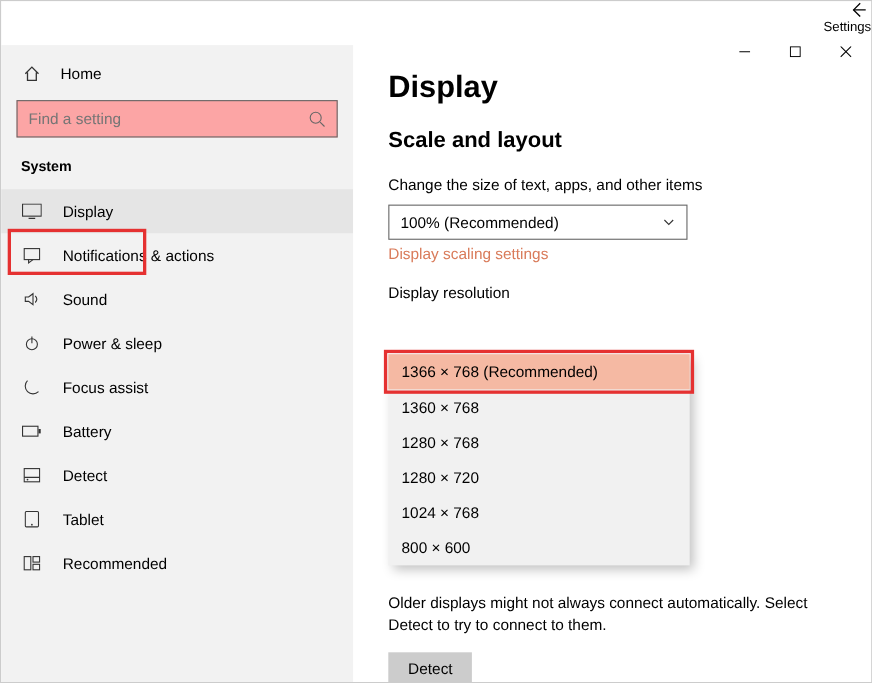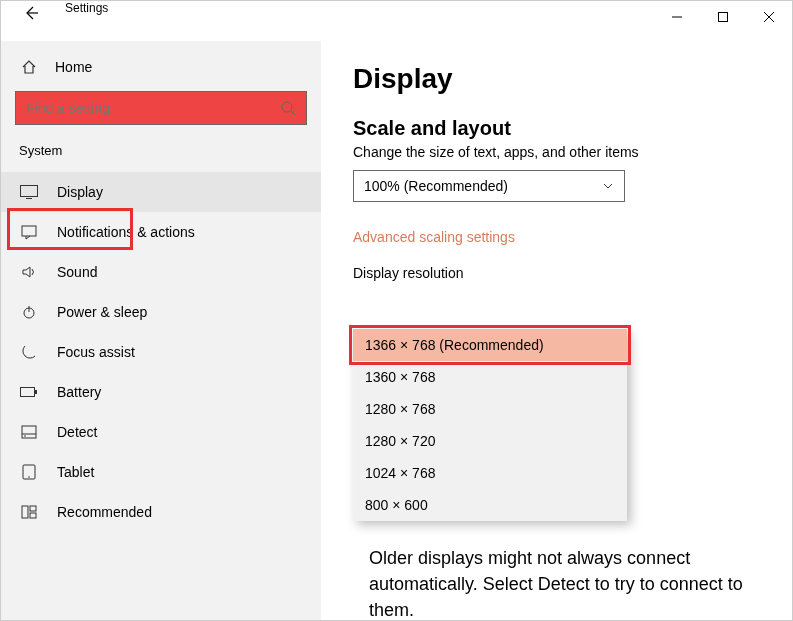--- a/index.html
+++ b/index.html
@@ -1,49 +1,49 @@
 <!DOCTYPE html>
 <html><head>
 <meta charset="utf-8">
 <style>
 * { margin: 0; padding: 0; box-sizing: border-box; font-family: "Segoe UI", -apple-system, sans-serif; }
 body { background: #fff; width: 793px; height: 621px; overflow: hidden; position: relative; border: 1px solid #ccc; }
-.titlebar { height: 40px; display: flex; align-items: flex-start; padding: 0 0 0 18px; }
+.titlebar { height: 40px; display: flex; align-items: flex-end; padding: 0 0 0 18px; flex-direction: column; }
 .back-btn { width: 24px; height: 24px; display: flex; align-items: center; justify-content: center; cursor: pointer; }
 .title { margin-left: 22px; font-size: 12px; color: #000; }
 .window-controls { margin-left: auto; display: flex; }
 .win-ctrl { width: 46px; height: 32px; display: flex; align-items: center; justify-content: center; cursor: pointer; }
 .container { display: flex; height: calc(100% - 40px); }
 .sidebar { width: 320px; background: #f2f2f2; padding: 8px 0 0 0; overflow: hidden; }
 .home-row { display: flex; align-items: center; padding: 10px 18px; cursor: pointer; }
 .home-row .icon-slot { width: 20px; display: flex; justify-content: center; }
 .home-row .label { margin-left: 16px; font-size: 14px; }
 .search-wrap { padding: 6px 14px 14px 14px; }
-.search-box { border: 1px solid #666; height: 34px; display: flex; align-items: center; padding: 0 10px; background: #ef4444; }
+.search-box { border: 1px solid #666; height: 34px; display: flex; align-items: center; padding: 0 10px; background: #fca5a5; }
 .search-box input { border: none; outline: none; flex: 1; font-size: 14px; background: transparent; }
 .search-box .search-icon { color: #555; }
-.group-header { padding: 4px 18px 14px 18px; font-size: 13px; font-weight: 400; }
+.group-header { padding: 4px 18px 14px 18px; font-size: 13px; font-weight: 700; }
 .nav-item { display: flex; align-items: center; padding: 12px 18px; cursor: pointer; position: relative; }
 .nav-item .icon-slot { width: 20px; display: flex; justify-content: center; color: #333; }
 .nav-item .label { margin-left: 18px; font-size: 14px; }
 .nav-item.active { background: #e5e5e5; }
 .highlight-box { position: absolute; border: 3px solid #e53131; pointer-events: none; left: 6px; top: 207px; width: 126px; height: 42px; }
 .main { flex: 1; padding: 22px 30px 0 32px; overflow: hidden; }
 .page-title { font-size: 28px; font-weight: 600; margin-bottom: 22px; }
-.section-title { font-size: 20px; font-weight: 600; margin-bottom: 4px; }
+.section-title { font-size: 20px; font-weight: 600; margin-bottom: 20px; }
 .field-label { font-size: 14px; margin-bottom: 10px; }
-.dropdown { border: 1px solid #666; height: 32px; width: 272px; display: flex; align-items: center; padding: 0 10px; cursor: pointer; justify-content: space-between; margin-bottom: 26px; background: #fff; }
+.dropdown { border: 1px solid #666; height: 32px; width: 272px; display: flex; align-items: center; padding: 0 10px; cursor: pointer; justify-content: space-between; margin-bottom: 4px; background: #fff; }
 .dropdown .val { font-size: 14px; }
 .link { color: #d97b5a; font-size: 14px; cursor: pointer; margin-bottom: 20px; display: inline-block; }
 .res-wrap { position: relative; }
 .res-highlight { position: absolute; border: 3px solid #e53131; left: -4px; top: -4px; width: 282px; height: 40px; pointer-events: none; z-index: 5; }
 .res-list { width: 274px; box-shadow: 4px 4px 10px rgba(0,0,0,0.25); background: #f1f1f1; position: relative; z-index: 2; margin-top: 48px; }
 .res-item { padding: 8px 12px; font-size: 14px; cursor: pointer; }
 .res-item.selected { background: #f5b9a3; }
-.desc-text { font-size: 18px; margin-top: 24px; line-height: 1.45; margin-left: 16px; }
+.desc-text { font-size: 14px; margin-top: 24px; line-height: 1.45; }
 .btn { background: #ccc; border: none; padding: 7px 18px; font-size: 14px; margin-top: 14px; cursor: pointer; }
 svg { display: block; }
 </style>
 </head>
 <body>
 
 <div class="titlebar">
   <div class="back-btn">
     <svg width="16" height="16" viewBox="0 0 16 16">
         <path d="M10 2 L4 8 L10 14" stroke="#000" stroke-width="1.2" fill="none"></path>
@@ -185,21 +185,21 @@
     <div class="section-title">Scale and layout</div>
     <div class="field-label">Change the size of text, apps, and other items</div>
     <div class="dropdown">
       <span class="val">100% (Recommended)</span>
       <span>
           <svg width="12" height="12" viewBox="0 0 12 12">
             <path d="M2 4 L6 8 L10 4" stroke="#333" fill="none"></path>
           </svg>
         </span>
     </div>
-    <span class="link">Advanced scaling settings</span>
+    <span class="link">Display scaling settings</span>
 
     <div class="field-label">Display resolution</div>
 
     <div class="res-wrap">
       <div class="res-highlight"></div>
       <div class="res-list">
         <div class="res-item selected">1366 × 768 (Recommended)</div>
         <div class="res-item">1360 × 768</div>
         <div class="res-item">1280 × 768</div>
         <div class="res-item">1280 × 720</div>

